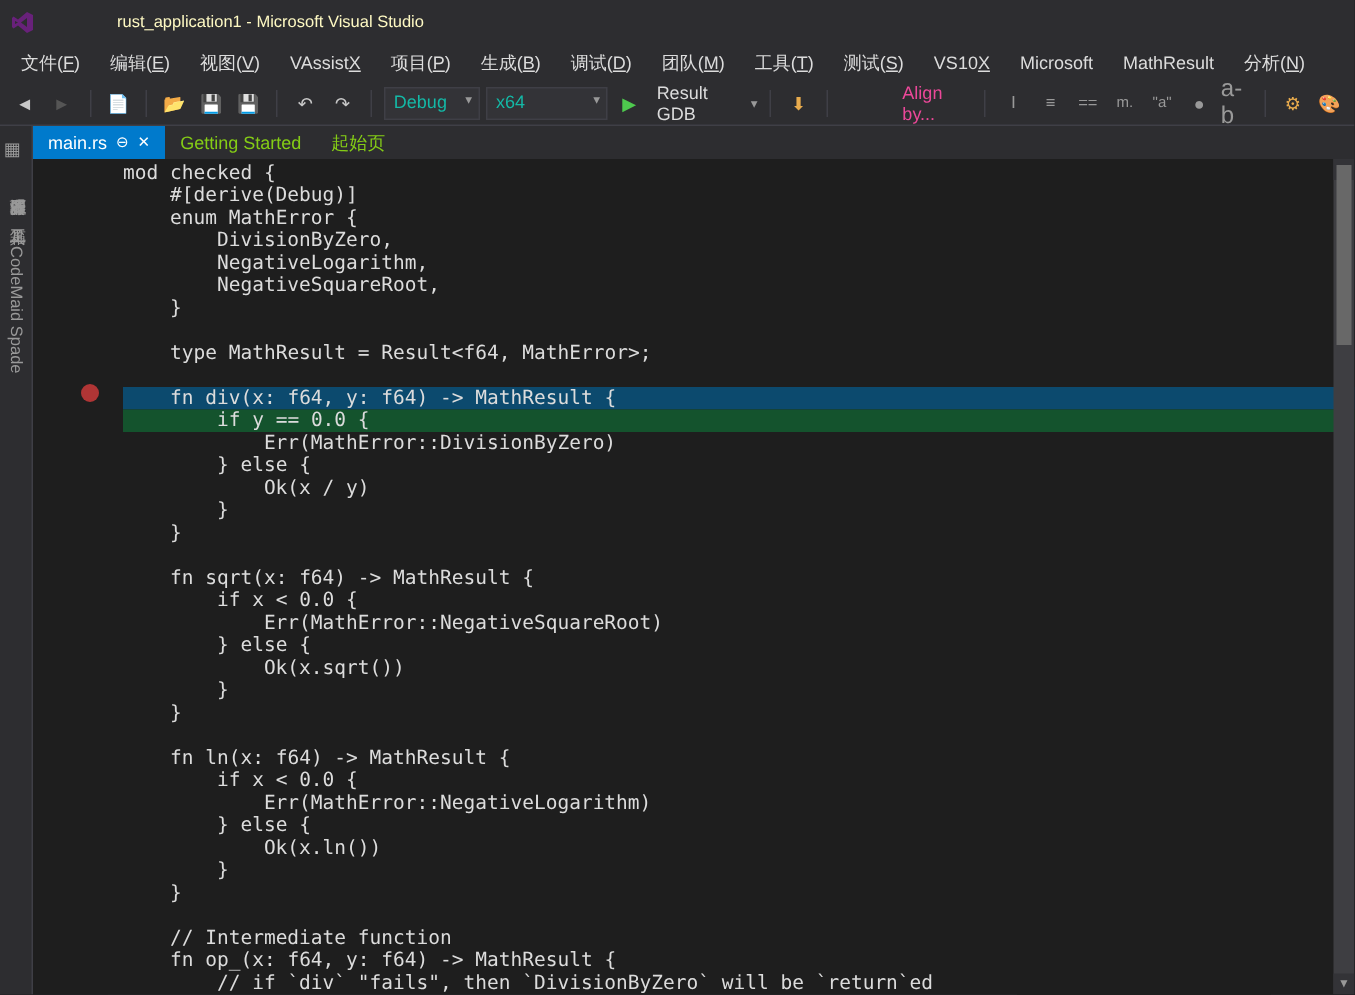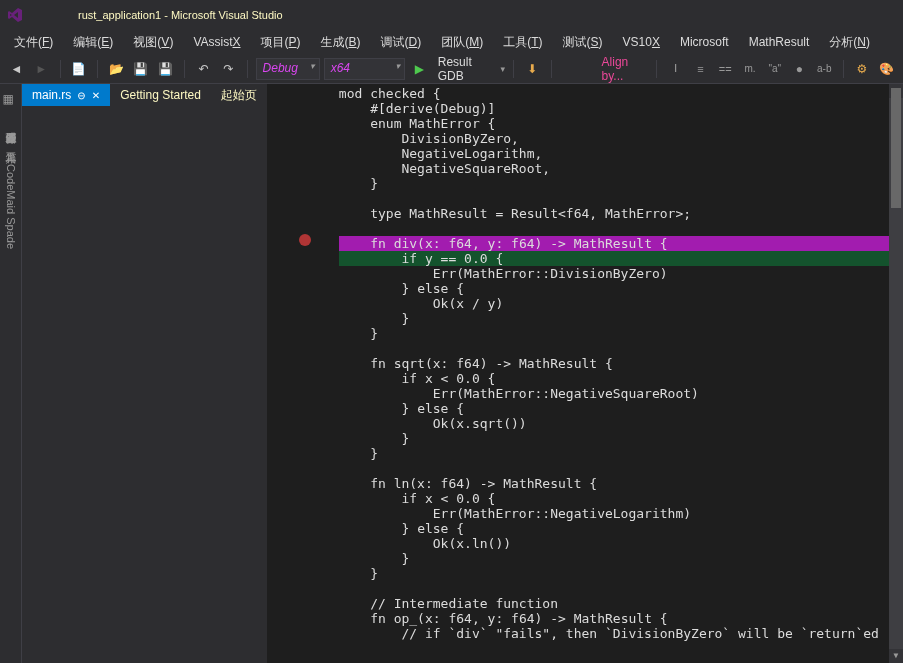--- a/index.html
+++ b/index.html
@@ -62,26 +62,25 @@
   display: flex;
   align-items: center;
   justify-content: center;
   cursor: pointer;
   color: #c8c8c8;
 }
 .toolbar .sep { width: 1px; height: 18px; background: #3f3f46; margin: 0 4px; }
 .toolbar .dropdown {
   background: #333337;
   border: 1px solid #3f3f46;
-  color: #d946ef;
+  color: #14b8a6;
   padding: 2px 18px 2px 6px;
   font-size: 12px;
   height: 22px;
   position: relative;
-  font-style: italic;
 }
 .toolbar .dropdown::after {
   content: "▾";
   position: absolute;
   right: 4px;
   top: 2px;
   color: #999;
   font-size: 9px;
 }
 .toolbar .play { color: #4ec94e; }
@@ -108,29 +107,29 @@
   font-size: 11px;
   padding: 4px 2px;
   cursor: pointer;
 }
 .side-icon {
   width: 16px;
   height: 16px;
   color: #999;
 }
 
-.editor-area { flex: 1; display: flex; flex-direction: row; }
+.editor-area { flex: 1; display: flex; flex-direction: column; }
 .tabs {
   height: 22px;
   display: flex;
   background: #2d2d30;
 }
 .tab {
   padding: 3px 10px;
-  color: #fef9c3;
+  color: #84cc16;
   font-size: 12px;
   cursor: pointer;
   display: flex;
   align-items: center;
   gap: 6px;
 }
 .tab.active {
   background: #007acc;
   color: #fff;
 }
@@ -159,22 +158,22 @@
   background: #b03535;
   border-radius: 50%;
 }
 .code {
   flex: 1;
   padding: 2px 0 2px 10px;
   line-height: 15px;
   white-space: pre;
   position: relative;
 }
-.line { height: 15px; margin-left: 12px; }
-.line.highlight-red { background: #a21caf; }
+.line { height: 15px; }
+.line.highlight-red { background: #0c4a6e; }
 .line.highlight-cursor { background: #14532d; }
 
 .scrollbar-v {
   position: absolute;
   right: 0;
   top: 0;
   width: 14px;
   height: 100%;
   background: #3e3e42;
 }
@@ -248,21 +247,21 @@
   <div class="tbtn" style="color:#e8ab4d">⬇</div>
   <div class="sep"></div>
   <span class="align-text">Align by...</span>
   <div class="sep"></div>
   <div class="tbtn" style="color:#999;font-size:11px">Ⅰ</div>
   <div class="tbtn" style="color:#999;font-size:11px">≡</div>
   <div class="tbtn" style="color:#999;font-size:11px">==</div>
   <div class="tbtn" style="color:#999;font-size:10px">m.</div>
   <div class="tbtn" style="color:#999;font-size:10px">"a"</div>
   <div class="tbtn" style="color:#999">●</div>
-  <div class="tbtn" style="color:#999;font-size:10px">a-b</div>
+  <div class="tbtn" style="color:#999;font-size:16px">a-b</div>
   <div class="sep"></div>
   <div class="tbtn" style="color:#e8ab4d">⚙</div>
   <div class="tbtn" style="color:#e8ab4d">🎨</div>
 </div>
 
 <div class="content-area">
   <div class="side-panel">
     <div class="side-icon">▦</div>
     <div class="side-tab">服务器资源管理器</div>
     <div class="side-tab">工具箱</div>

